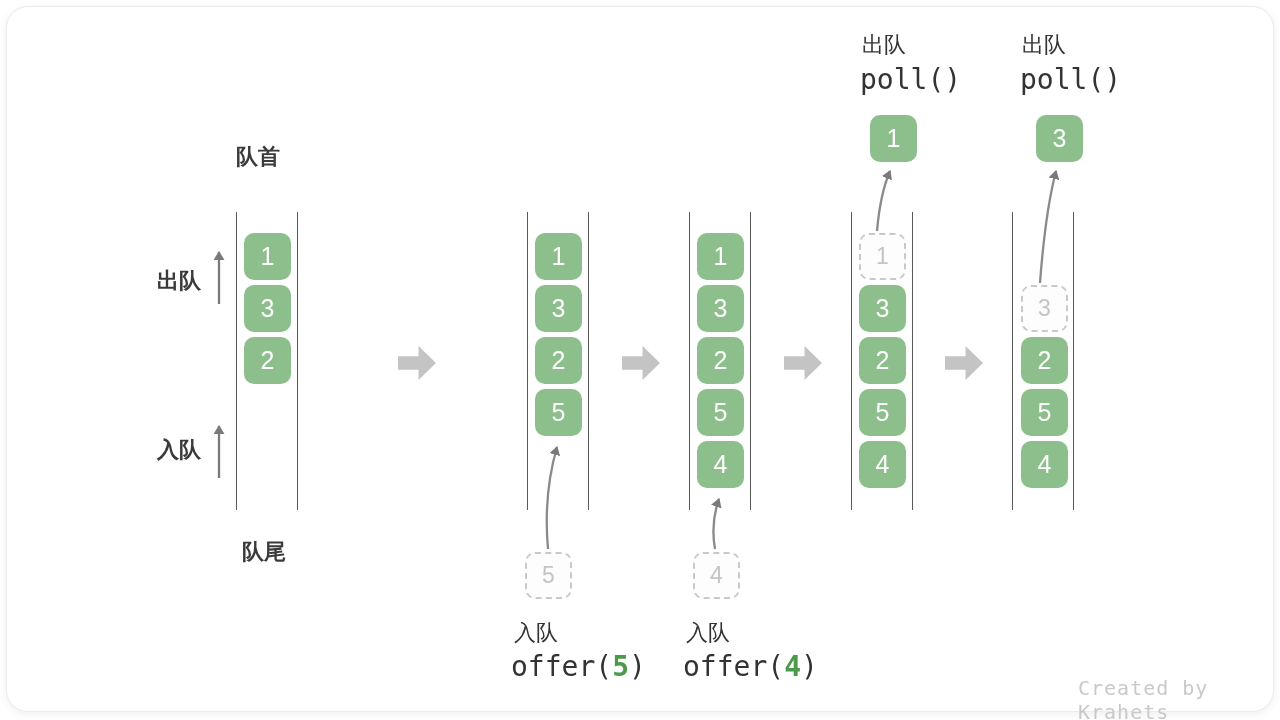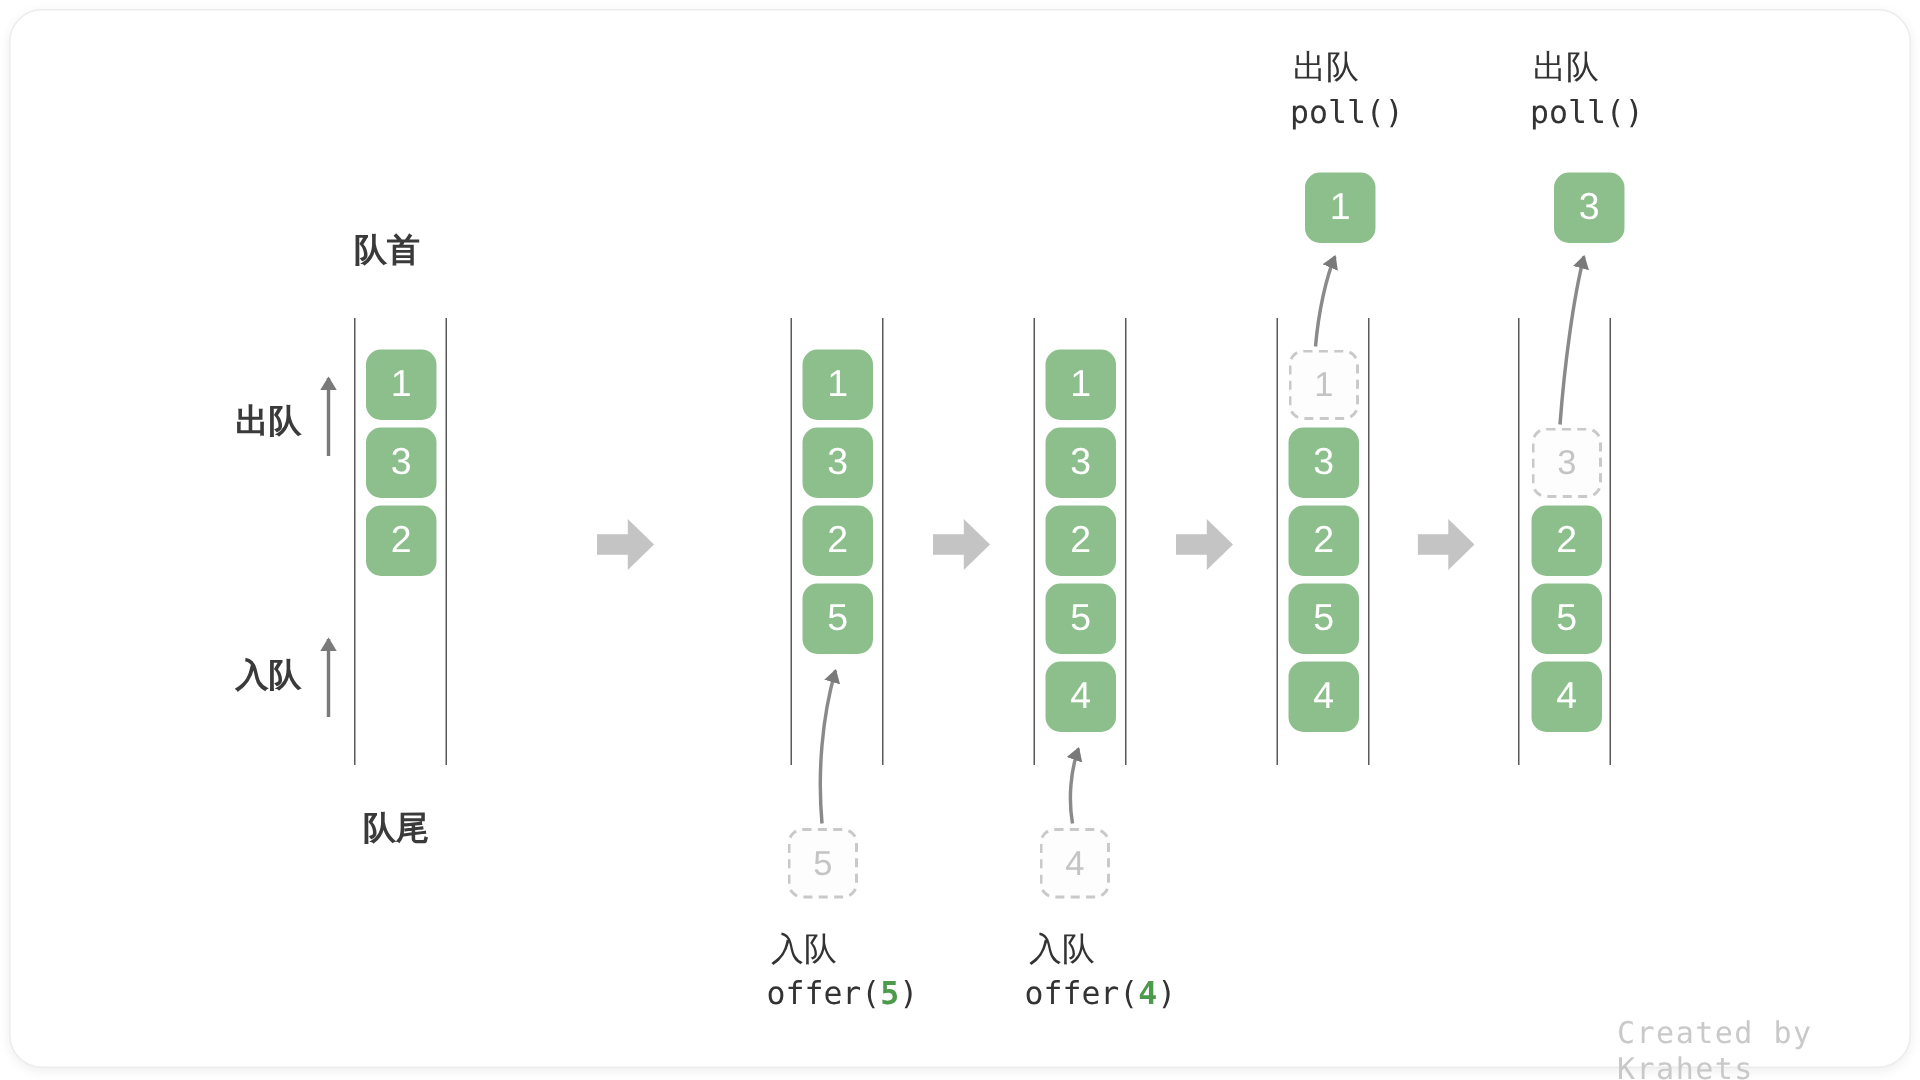--- a/index.html
+++ b/index.html
@@ -28,37 +28,37 @@
   .ghost { position:absolute; width:47px; height:47px; background:#fdfdfd;
            border:2px dashed #c9c9c9; border-radius:10px; color:#c4c4c4;
            font-size:23px; display:flex; align-items:center; justify-content:center; }
 
   .flow-arrow { position:absolute; width:38px; height:34px; background:#c4c4c4;
                 clip-path:polygon(0% 30%, 54% 30%, 54% 0%, 100% 50%, 54% 100%, 54% 70%, 0% 70%); }
 
   .op-zh  { position:absolute; font-size:22px; font-weight:400; color:#333;
             white-space:nowrap; }
   .op-code { position:absolute; font-family:"DejaVu Sans Mono", monospace;
-             font-size:21px; color:#333; white-space:nowrap; }
+             font-size:28px; color:#333; white-space:nowrap; }
   .green-arg { color:#4c9a4c; font-weight:700; }
 
   .overlay { position:absolute; left:0; top:0; pointer-events:none; }
 
   .watermark { position:absolute; left:1078px; top:676px;
                font-family:"DejaVu Sans Mono", monospace; font-size:20px;
                color:#c9c9c9; letter-spacing:1px; }
 </style>
 </head>
 <body>
 
 <div class="canvas">
   <div class="card"></div>
 
 
-  <div class="zh-label" style="left:236px; top:152px;">队首</div>
+  <div class="zh-label" style="left:236px; top:142px;">队首</div>
   <div class="zh-label" style="left:242px; top:537px;">队尾</div>
   <div class="zh-label" style="left:157px; top:266px;">出队</div>
   <div class="zh-label" style="left:157px; top:435px;">入队</div>
 
   <svg class="overlay" width="1280" height="720">
     <defs>
       <marker id="ah" viewBox="0 0 11 11" markerWidth="11" markerHeight="11" refX="8" refY="5.5" orient="auto" markerUnits="userSpaceOnUse">
         <path d="M0,0 L9,5.5 L0,11 Z" fill="#7a7a7a"></path>
       </marker>
     </defs>

